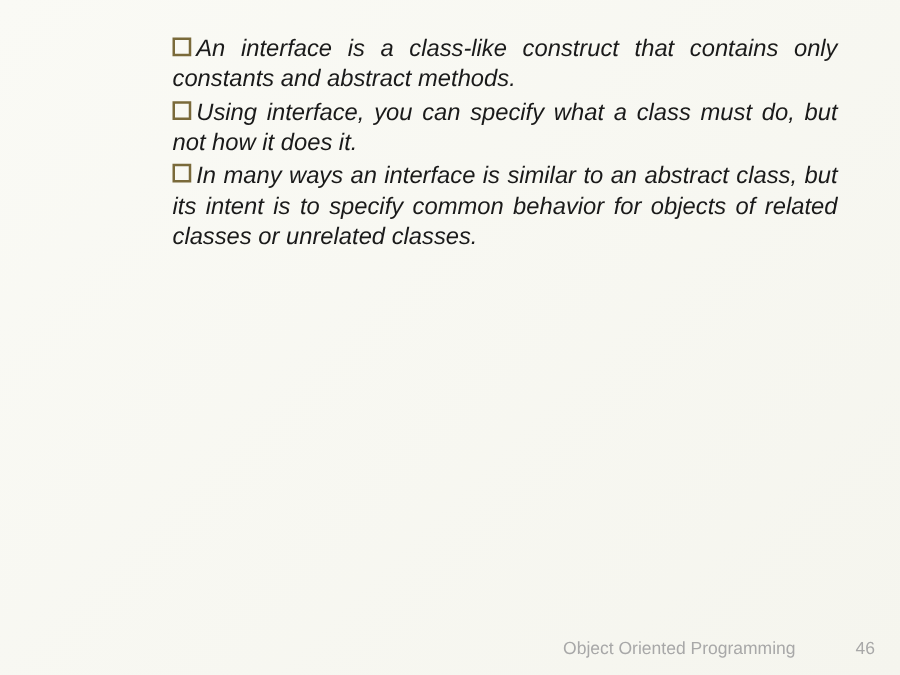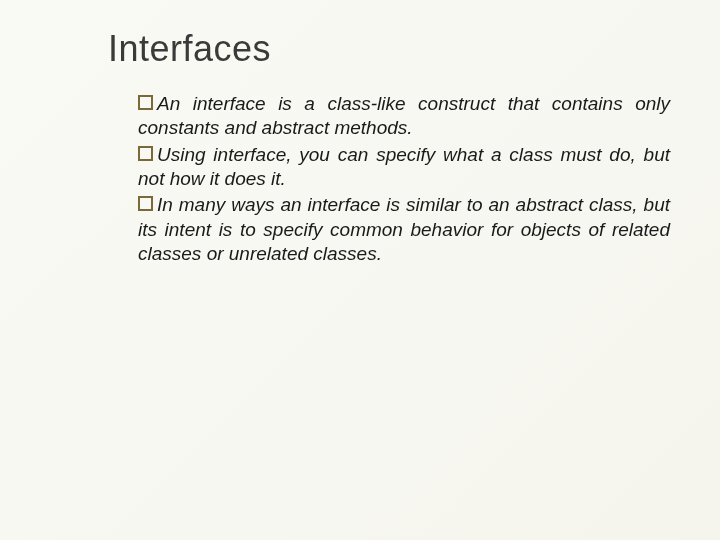--- a/index.html
+++ b/index.html
@@ -57,23 +57,26 @@
     gap: 48px;
   }
   .footer .pagenum {
     color: #a8a8a8;
   }
 </style>
 </head>
 <body>
 
 <div class="slide">
-  <h1 class="title">Interfaces</h1>
 
   <div class="content">
     <p class="para"><span class="bullet"></span><span>An</span><span> interface is a class-like construct that contains only constants and abstract methods.</span></p>
 
     <p class="para"><span class="bullet"></span><span>Using</span><span> interface, you can specify what a class must do, but not how it does it.</span></p>
 
     <p class="para"><span class="bullet"></span><span>In</span><span> many ways an interface is similar to an abstract class, but its intent is to specify common behavior for objects of related classes or unrelated classes.</span></p>
   </div>
 
+  <div class="footer">
+    <span>Object Oriented Programming</span>
+    <span class="pagenum">46</span>
+  </div>
 </div>
 
 </body></html>

